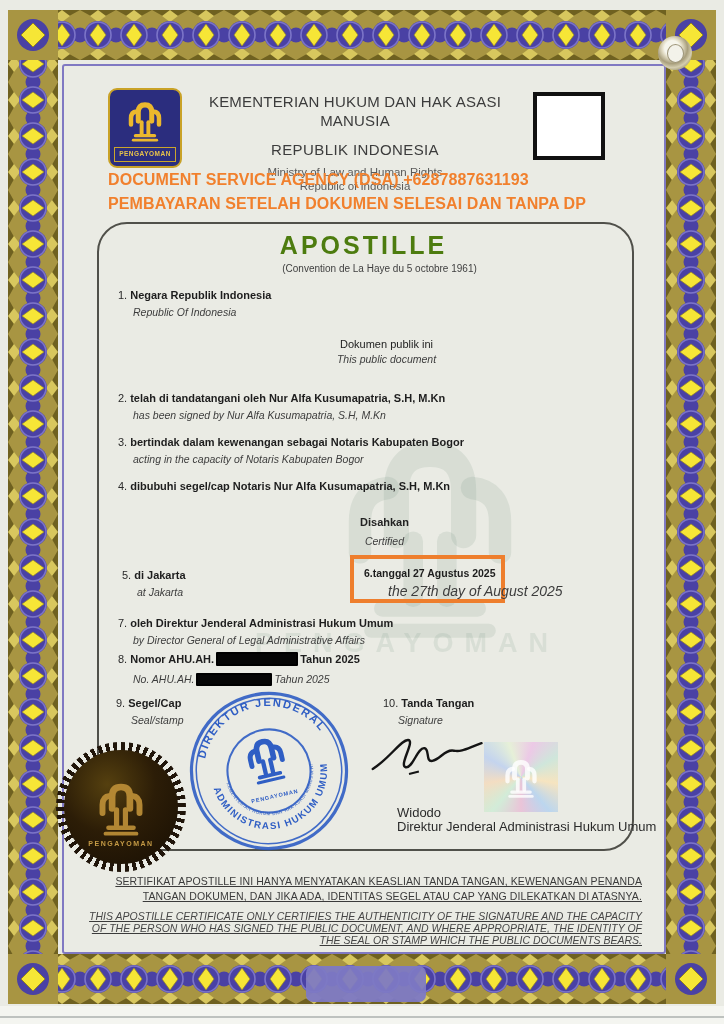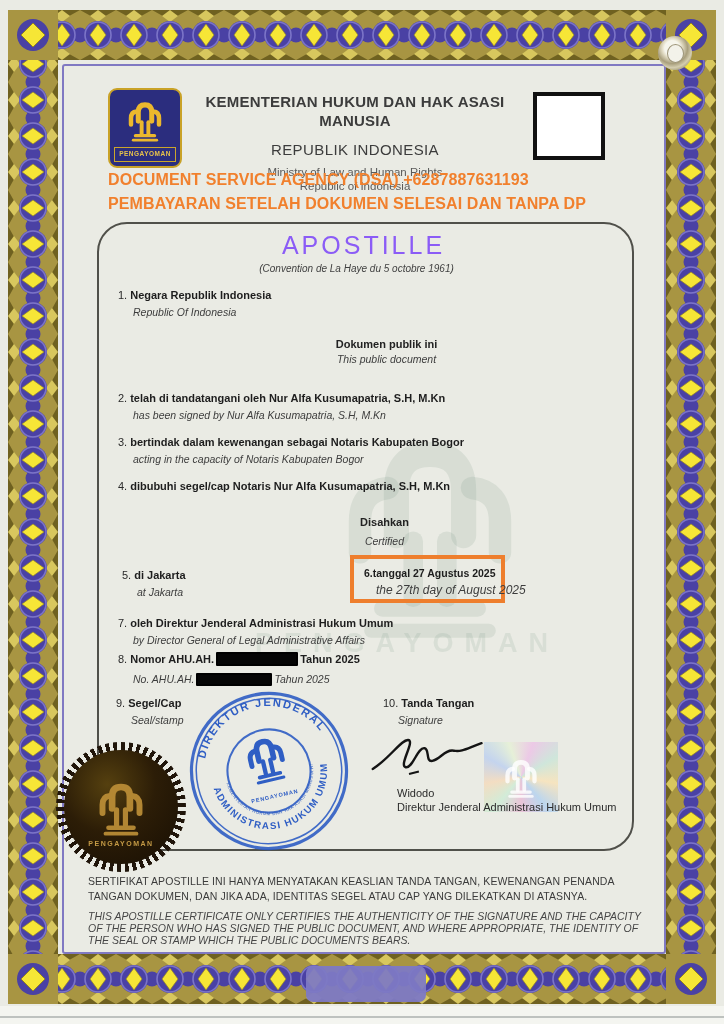--- a/index.html
+++ b/index.html
@@ -10,48 +10,48 @@
   .inner-line{position:absolute;left:62px;top:64px;width:600px;height:886px;
               border:2px solid #8079c2;border-radius:3px;}
   .bottom-strip{position:absolute;left:0;top:1006px;width:724px;height:18px;background:#f4f5f0;}
   .scan-line{position:absolute;left:0;top:1016px;width:724px;height:2px;background:#919898;opacity:.55;}
   
   .logo{position:absolute;left:108px;top:88px;width:74px;height:80px;background:#2b2d7e;
         border:2px solid #c9a227;border-radius:9px;box-sizing:border-box;text-align:center;}
   .logo-band{position:absolute;left:4px;right:4px;bottom:4px;height:13px;border:1px solid #caa52c;
              color:#e8c34a;font-size:6.5px;line-height:11px;letter-spacing:.5px;font-weight:bold;overflow:hidden;}
   .hdr{position:absolute;left:180px;top:92px;width:350px;text-align:center;color:#3c3c3c;}
-  .hdr .l1{font-size:15px;font-weight:700;letter-spacing:.2px;line-height:19px;}
+  .hdr .l1{font-size:15px;font-weight:400;letter-spacing:.2px;line-height:19px;}
   .hdr .l2{font-size:15px;font-weight:500;letter-spacing:.4px;line-height:19px;margin-top:10px;}
   .hdr .e1{font-size:11.5px;color:#5a5a5a;margin-top:6px;line-height:14px;}
   .hdr .e2{font-size:11.5px;color:#5a5a5a;line-height:14px;}
   .redact-square{position:absolute;left:533px;top:92px;width:64px;height:60px;background:#fff;border:4px solid #111;}
   .promo{position:absolute;left:108px;top:168px;width:530px;color:#f1802d;font-weight:bold;
          font-size:16px;line-height:24px;letter-spacing:.1px;}
   
   .cert-box{position:absolute;left:97px;top:222px;width:533px;height:625px;
             border:2px solid #50504a;border-radius:30px;}
   .title{position:absolute;left:97px;top:231px;width:533px;text-align:center;
-         font-size:25px;font-weight:normal;letter-spacing:3px;color:#8b5cf6;}
-  .subtitle{position:absolute;left:90px;top:263px;width:533px;text-align:center;
-            font-style:italic;font-size:10px;color:#3f3f3f;}
+         font-size:25px;font-weight:bold;letter-spacing:3px;color:#4d7c0f;}
+  .subtitle{position:absolute;left:113px;top:263px;width:533px;text-align:center;
+            font-size:10px;color:#3f3f3f;}
   .item{position:absolute;white-space:nowrap;}
   .item .main{font-size:11px;font-weight:bold;color:#1d1d1d;}
   .item .no{font-weight:normal;color:#2a2a2a;margin-right:3px;}
   .item .sub{font-size:10.5px;font-style:italic;color:#3d3d3d;margin-top:5px;margin-left:15px;}
   .center-note{position:absolute;left:97px;top:338px;width:533px;text-align:center;padding-left:46px;box-sizing:border-box;}
-  .center-note .main{font-size:11px;font-weight:bold;}
+  .center-note .main{font-size:11px;font-weight:normal;}
   .center-note .sub{font-size:10.5px;font-style:italic;color:#3d3d3d;margin-top:3px;}
   .certified{position:absolute;left:97px;top:516px;width:533px;text-align:center;padding-left:42px;box-sizing:border-box;}
   .certified .main{font-size:11px;font-weight:bold;}
   .certified .sub{font-size:10.5px;font-style:italic;color:#3d3d3d;margin-top:7px;}
   .hl-box{position:absolute;left:350px;top:555px;width:155px;height:48px;border:4px solid #ee7e2d;
           box-sizing:border-box;padding:8px 12px 0 10px;white-space:nowrap;}
   .hl-box .main{font-size:10.5px;font-weight:bold;color:#1d1d1d;}
-  .hl-box .sub{font-size:12px;font-style:italic;color:#3d3d3d;margin-top:4px;margin-left:12px;}
+  .hl-box .sub{font-size:14px;font-style:italic;color:#3d3d3d;margin-top:4px;margin-left:24px;}
   .redact-bar{display:inline-block;vertical-align:middle;background:#050505;border:2px solid #000;
               border-radius:1px;margin:0 2px 2px 2px;}
   
   .watermark{position:absolute;left:290px;top:390px;color:rgba(105,145,120,.14);}
   .wm-text{position:absolute;left:255px;top:628px;font-size:27px;font-weight:bold;letter-spacing:11px;
            color:rgba(125,158,138,.16);}
   .stamp{position:absolute;left:186px;top:688px;width:166px;height:166px;transform:rotate(-13deg);color:#2f5ec4;}
   .st-arc{font-weight:bold;font-size:8px;letter-spacing:1.3px;fill:#2f5ec4;font-family:"Liberation Sans",sans-serif;}
   .st-arc2{font-weight:bold;font-size:7px;letter-spacing:1px;fill:#2f5ec4;font-family:"Liberation Sans",sans-serif;}
   .st-mid{font-size:3.2px;letter-spacing:.4px;fill:#2f5ec4;font-family:"Liberation Sans",sans-serif;}
@@ -60,23 +60,23 @@
         background:repeating-conic-gradient(#20150a 0deg 3.6deg,rgba(0,0,0,0) 3.6deg 7.2deg);z-index:3;}
   .seal-inner{position:absolute;left:8px;top:8px;right:8px;bottom:8px;border-radius:50%;
         background:radial-gradient(circle at 38% 30%,#55400f 0%,#2c1d07 45%,#170e03 100%);
         display:flex;align-items:center;justify-content:center;}
   .seal-label{position:absolute;left:0;right:0;bottom:17px;text-align:center;color:#c49a45;
         font-size:7px;font-weight:bold;letter-spacing:1.5px;}
   .signature{position:absolute;left:370px;top:726px;transform:rotate(-3deg);}
   .hologram{position:absolute;left:484px;top:742px;width:74px;height:70px;
         background:conic-gradient(from 20deg,#ecc9e6,#cfe6db,#f6e4c0,#bcd6ee,#eac4d8,#d2ecd8,#f3ddc2,#c4d4ee,#e6f0d8,#ecc9e6);
         display:flex;align-items:center;justify-content:center;}
-  .signer{position:absolute;left:397px;top:786px;font-size:11px;color:#2b2b2b;line-height:14px;}
-  
-  .footer{position:absolute;left:88px;top:874px;width:560px;text-align:left;color:#3b3b3b;}
+  .signer{position:absolute;left:397px;top:806px;font-size:13px;color:#2b2b2b;line-height:14px;}
+  
+  .footer{position:absolute;left:82px;top:874px;width:560px;text-align:right;color:#3b3b3b;text-decoration:underline;}
   .footer .f-id{font-size:10.5px;line-height:15px;letter-spacing:.1px;}
   .footer .f-en{font-size:10.5px;line-height:12px;font-style:italic;color:#464646;margin-top:6px;}
   .purple-redact{position:absolute;left:306px;top:966px;width:120px;height:36px;background:#7d79c4;
         border-radius:7px;z-index:5;opacity:.95;}
   .grommet{position:absolute;left:658px;top:36px;width:34px;height:34px;border-radius:50%;z-index:6;
         background:radial-gradient(circle at 42% 36%,#f6f5ec 0 26%,#e3ddc6 34%,#a89e7c 52%,#d4cdaf 66%,#837a58 88%,#6b6345 100%);}
   .grommet-hole{position:absolute;left:9px;top:8px;width:15px;height:17px;border-radius:50%;
         background:#f3f2ea;border:1px solid #9c9478;}
 </style>
 </head>

